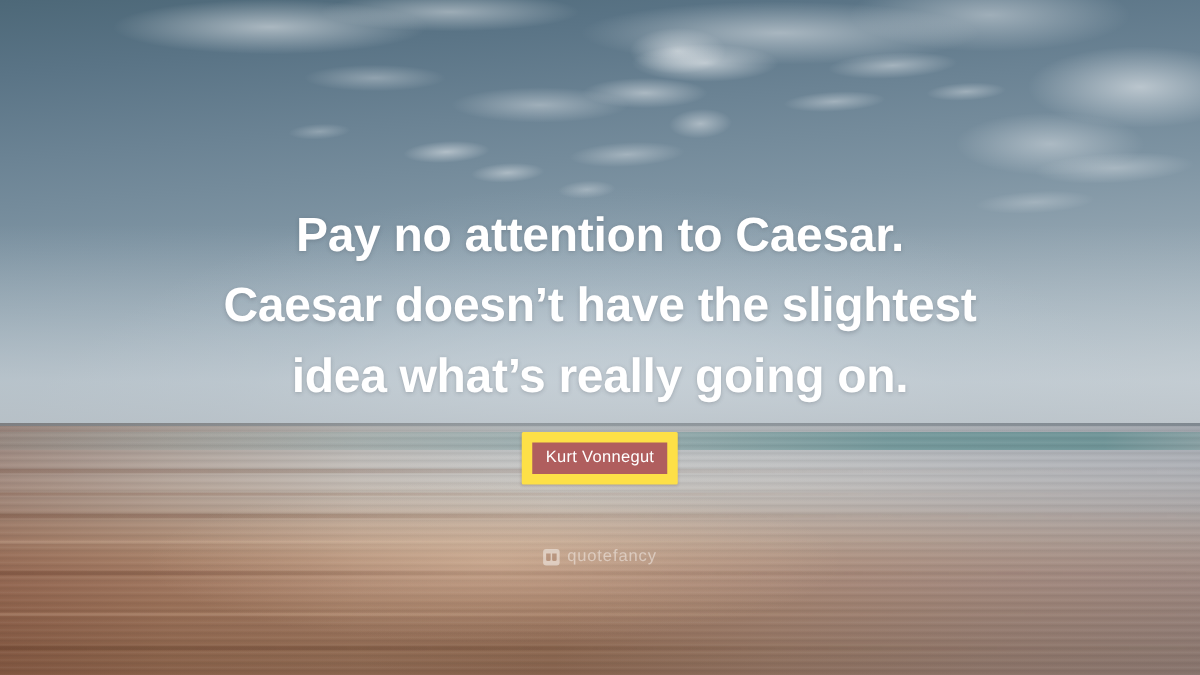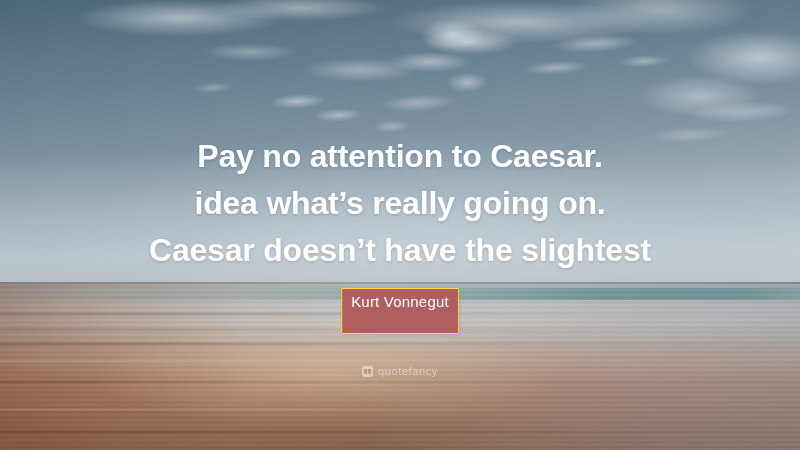--- a/index.html
+++ b/index.html
@@ -234,26 +234,26 @@
     display: block;
     white-space: nowrap;
   }
 
   .author-badge {
     position: absolute;
     left: 50%;
     top: 288px;
     transform: translateX(-50%);
     background: #b05e5e;
-    border: 1px solid #fde047;
+    border: 7px solid #fde047;
     color: #ffffff;
-    font-size: 15px;
+    font-size: 11px;
     font-weight: normal;
     letter-spacing: 0.2px;
-    padding: 4px 9px 23px 9px;
+    padding: 4px 9px 5px 9px;
     border-radius: 1px;
     white-space: nowrap;
     box-shadow: 0 1px 2px rgba(70,40,40,0.18);
   }
 
   .watermark {
     position: absolute;
     left: 50%;
     top: 365px;
     transform: translateX(-50%);
@@ -304,22 +304,22 @@
   <div class="sea-streak"></div>
   <div class="horizon-line"></div>
   <div class="streaks"></div>
   <div class="streaks-bold"></div>
   <div class="sand-glow"></div>
 
   <div class="content">
 
     <div class="quote-text">
       <span class="quote-line">Pay no attention to Caesar.</span>
+      <span class="quote-line">Caesar doesn’t have the slightest</span>
       <span class="quote-line">idea what’s really going on.</span>
-      <span class="quote-line">Caesar doesn’t have the slightest</span>
     </div>
 
     <div class="author-badge">Kurt Vonnegut</div>
 
     <div class="watermark">
       <span class="wm-mark"></span>
       <span class="wm-text">quotefancy</span>
     </div>
 
   </div>

